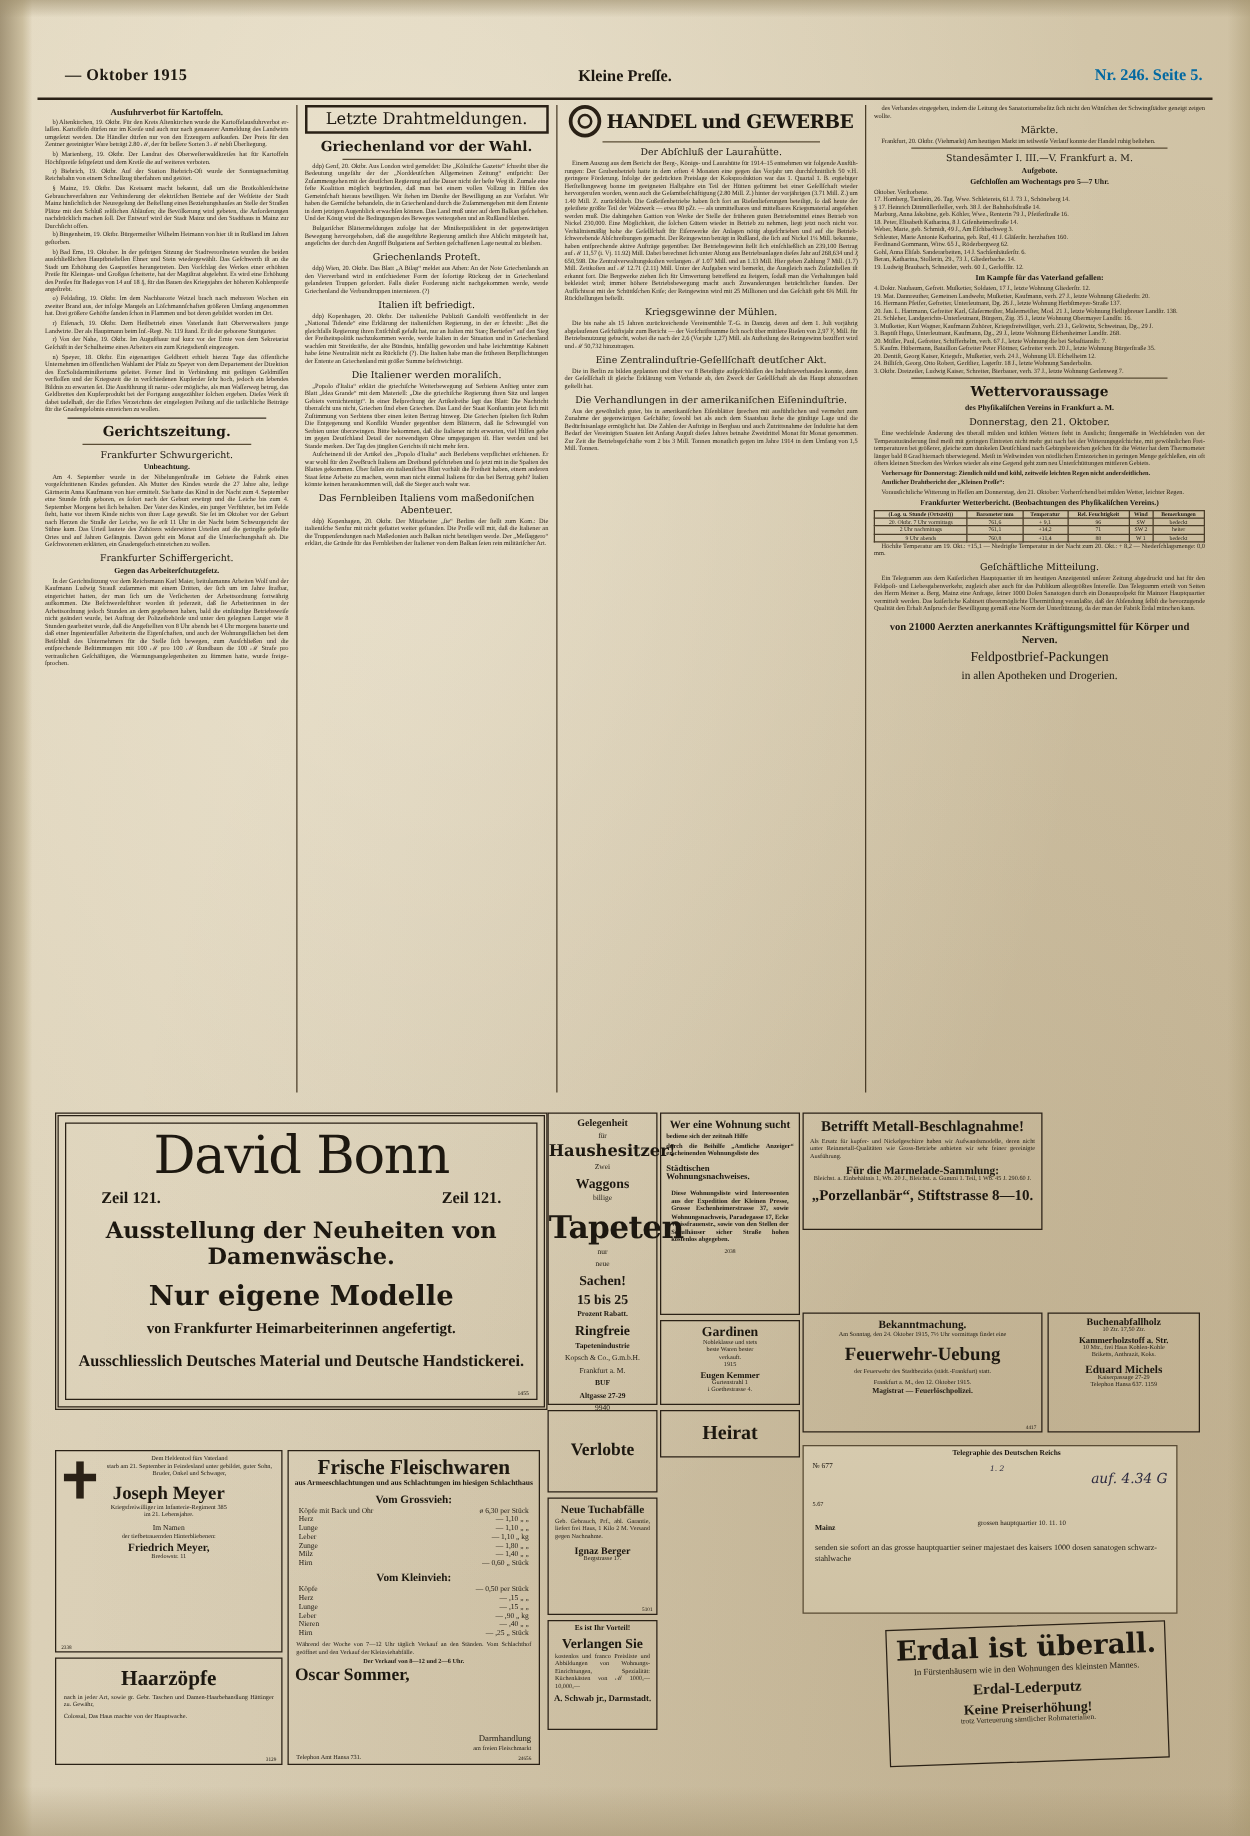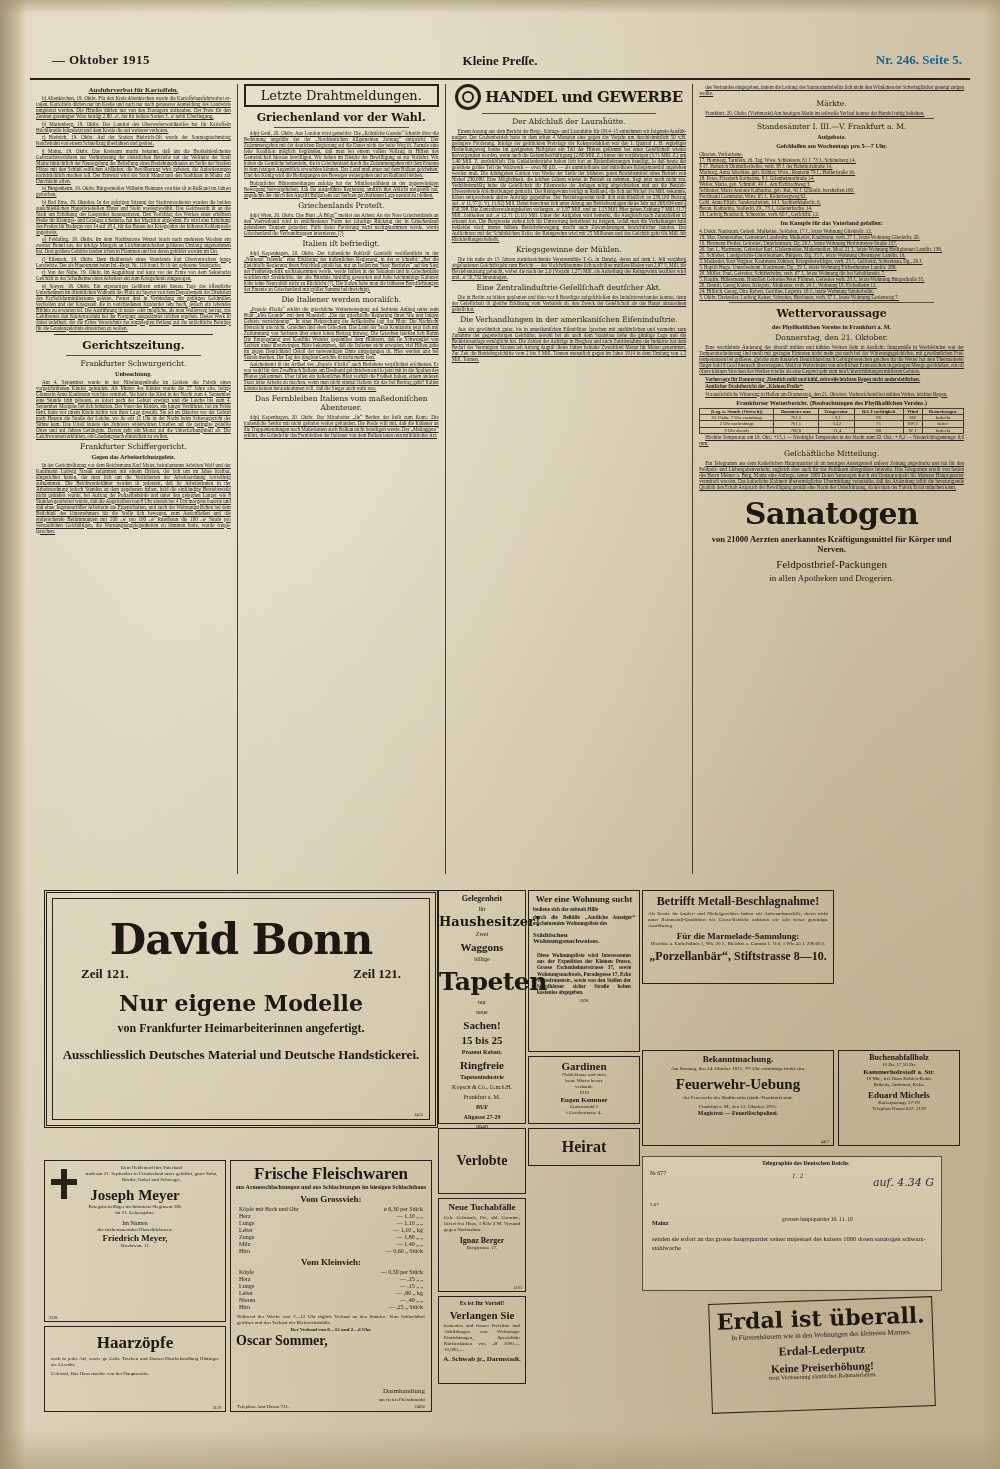--- a/index.html
+++ b/index.html
@@ -45,21 +45,20 @@
   .c2{width:206px;border-left:1px solid #4a3d28;}
   .c3{width:248px;border-left:1px solid #4a3d28;}
   .c4{width:280px;border-left:1px solid #4a3d28;}
 
   .txt{
     font-size:5.1px;line-height:6.0px;text-align:justify;
     font-family:"Liberation Serif",serif;
     color:#2a2116;
     hyphens:auto;
     word-spacing:-0.2px;
-    text-decoration:underline;
   }
   .txt p{margin:0 0 1.5px 0;text-indent:6px;}
   .small-head{font-weight:bold;text-align:center;font-size:7px;margin:3px 0 2px;}
   .rule{border-top:1px solid #3a3024;margin:3px 18px;}
   .rule-thin{border-top:1px solid #5a4c35;margin:2px 30px;}
 
   .boxhead{
     border:2px solid #2a2116;text-align:center;font-weight:normal;
     font-size:13px;padding:2px 0;margin:0 0 4px 0;font-family:"DejaVu Serif",serif;
   }
@@ -77,21 +76,21 @@
   table.t{border-collapse:collapse;width:100%;font-size:4.6px;line-height:5.4px;}
   table.t td,table.t th{border:1px solid #4a3d28;padding:0 1px;text-align:center;}
 
   
   .ads{position:absolute;left:0;top:828px;width:940px;height:552px;}
   .ad{position:absolute;border:1px solid #3a3024;background:transparent;}
   .adc{position:absolute;}
 
   .bonn{left:14px;top:10px;width:388px;height:232px;border:3px double #2a2116;}
   .bonn .inner{position:absolute;inset:5px;border:1px solid #2a2116;}
-  .bonn .t1{font-family:"DejaVu Serif",serif;font-weight:bold;font-size:42px;text-align:center;margin-top:16px;letter-spacing:-1px;}
+  .bonn .t1{font-family:"DejaVu Serif",serif;font-weight:normal;font-size:42px;text-align:center;letter-spacing:-1px;}
   .bonn .zeil{display:flex;justify-content:space-between;padding:0 28px;font-weight:bold;font-size:13px;margin-top:2px;}
   .bonn .t2{text-align:center;font-weight:bold;font-size:13px;margin-top:4px;}
   .bonn .t3{text-align:center;font-family:"DejaVu Serif",serif;font-weight:bold;font-size:18px;margin-top:8px;}
   .bonn .t4{text-align:center;font-family:"DejaVu Serif",serif;font-weight:bold;font-size:22px;margin-top:8px;}
   .bonn .t5{text-align:center;font-weight:bold;font-size:12px;margin-top:5px;}
   .bonn .t6{text-align:center;font-weight:bold;font-size:13px;margin-top:10px;line-height:17px;}
 
   .tap{left:408px;top:10px;width:86px;height:232px;border:1px solid #2a2116;}
   .tap .h{text-align:center;font-weight:bold;font-size:8px;margin-top:3px;}
   .tap .h2{text-align:center;font-family:"DejaVu Serif",serif;font-weight:bold;font-size:13px;margin-top:2px;line-height:13px;}
@@ -327,37 +326,37 @@
       <div class="txt">
         <p>Höchſte Temperatur am 19. Okt.: +15,1 — Niedrigſte Temperatur in der Nacht zum 20. Okt.: + 8,2 — Niederſchlagsmenge: 0,0 mm.</p>
       </div>
 
       <div class="ctr-sub">Geſchäftliche Mitteilung.</div>
       <div class="txt">
         <p>Ein Telegramm aus dem Kaiſerlichen Haupt­quartier iſt im heutigen Anzeigenteil unſerer Zeitung ab­gedruckt und hat für den Feldpoſt- und Liebesgaben­verkehr, zugleich aber auch für das Publikum aller­größtes Intereſſe. Das Telegramm erteilt von Seiten des Herrn Meiner a. Berg, Mainz eine Anfrage, ſeiner 1000 Doſen Sanatogen durch ein Donauproſpekt für Mainzer Haupt­quartier vermittelt werden. Das kaiſerliche Kabinett über­ermöglichte Übermittlung veranlaßte, daß der Abſendung ſelbſt die bevorzugende Qualität den Erhalt Anſpruch der Bewilligung gemäß eine Norm der Unterſtützung, da der man der Fabrik Erdal münchen kann.</p>
       </div>
 
       <div class="sanbox">
-        <div class="title">Sanatogen</div>
         <div class="l1">von 21000 Aerzten anerkanntes Kräf­tigungsmittel für Körper und Nerven.</div>
         <div class="l2">Feldpostbrief-Packungen</div>
         <div class="l3">in allen Apotheken und Drogerien.</div>
       </div>
     </div>
   </div>
 
   <div class="ads">
 
     <div class="ad bonn">
       <div class="inner">
         <div class="t1">David Bonn</div>
         <div class="zeil">
           <span>Zeil 121.</span>
           <span>Zeil 121.</span>
         </div>
+        <div class="t3">Ausstellung der Neuheiten von Damenwäsche.</div>
         <div class="t4">Nur eigene Modelle</div>
         <div class="t5">von Frankfurter Heimarbeiterinnen angefertigt.</div>
         <div class="t6">Ausschliesslich Deutsches Material und Deutsche Handstickerei.</div>
         <div style="position:absolute;right:6px;bottom:2px;font-size:4.5px">1455</div>
       </div>
     </div>
 
     <div class="ad tap">
       <div class="h">Gelegenheit</div>
       <div class="sm">für</div>

